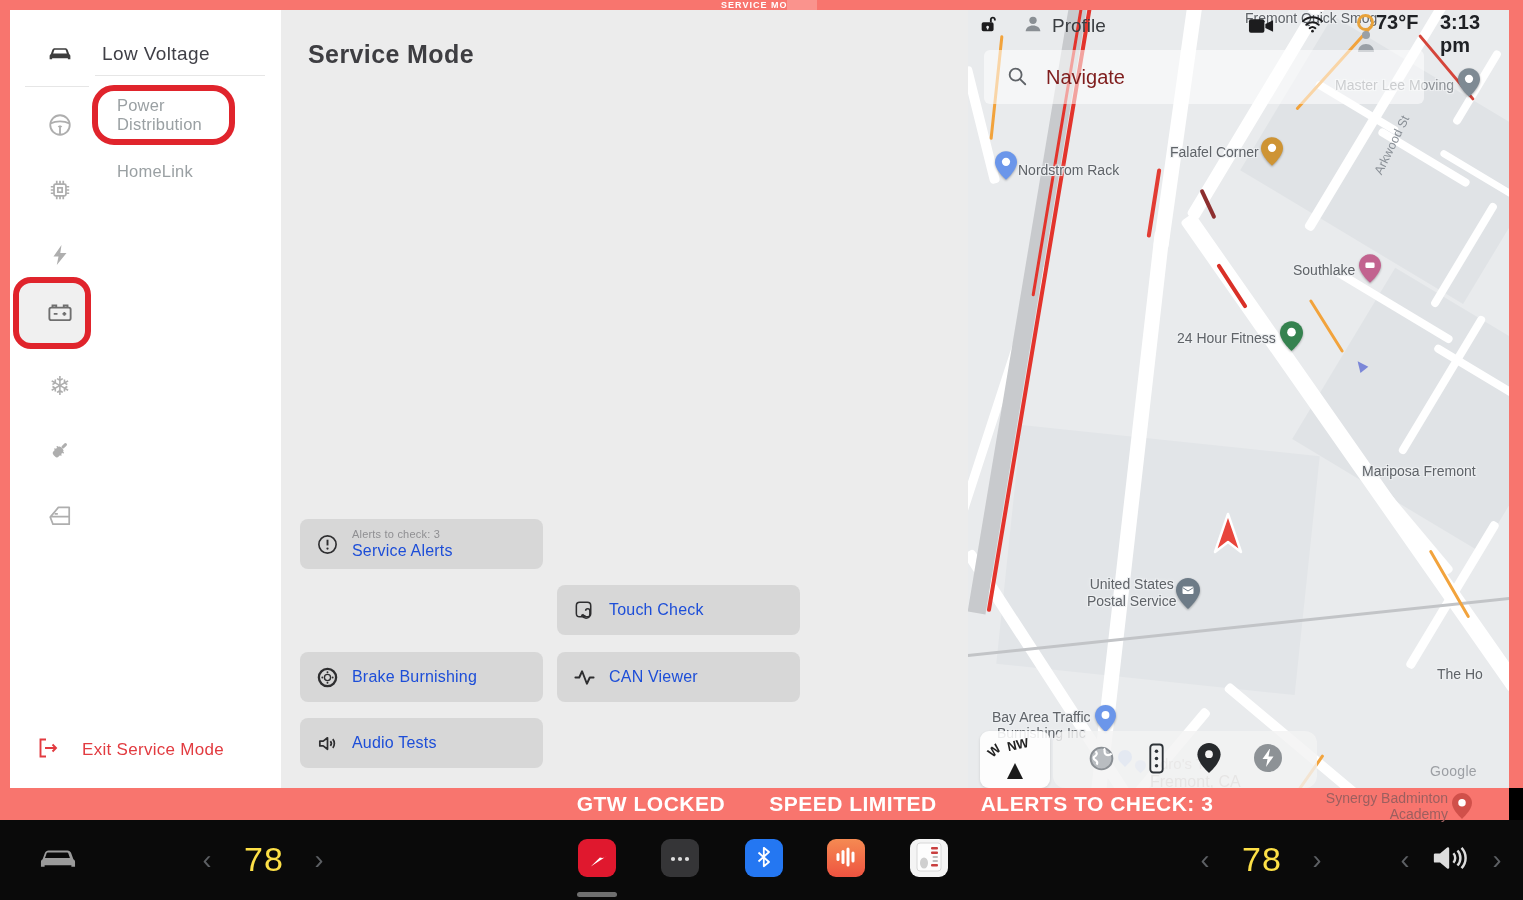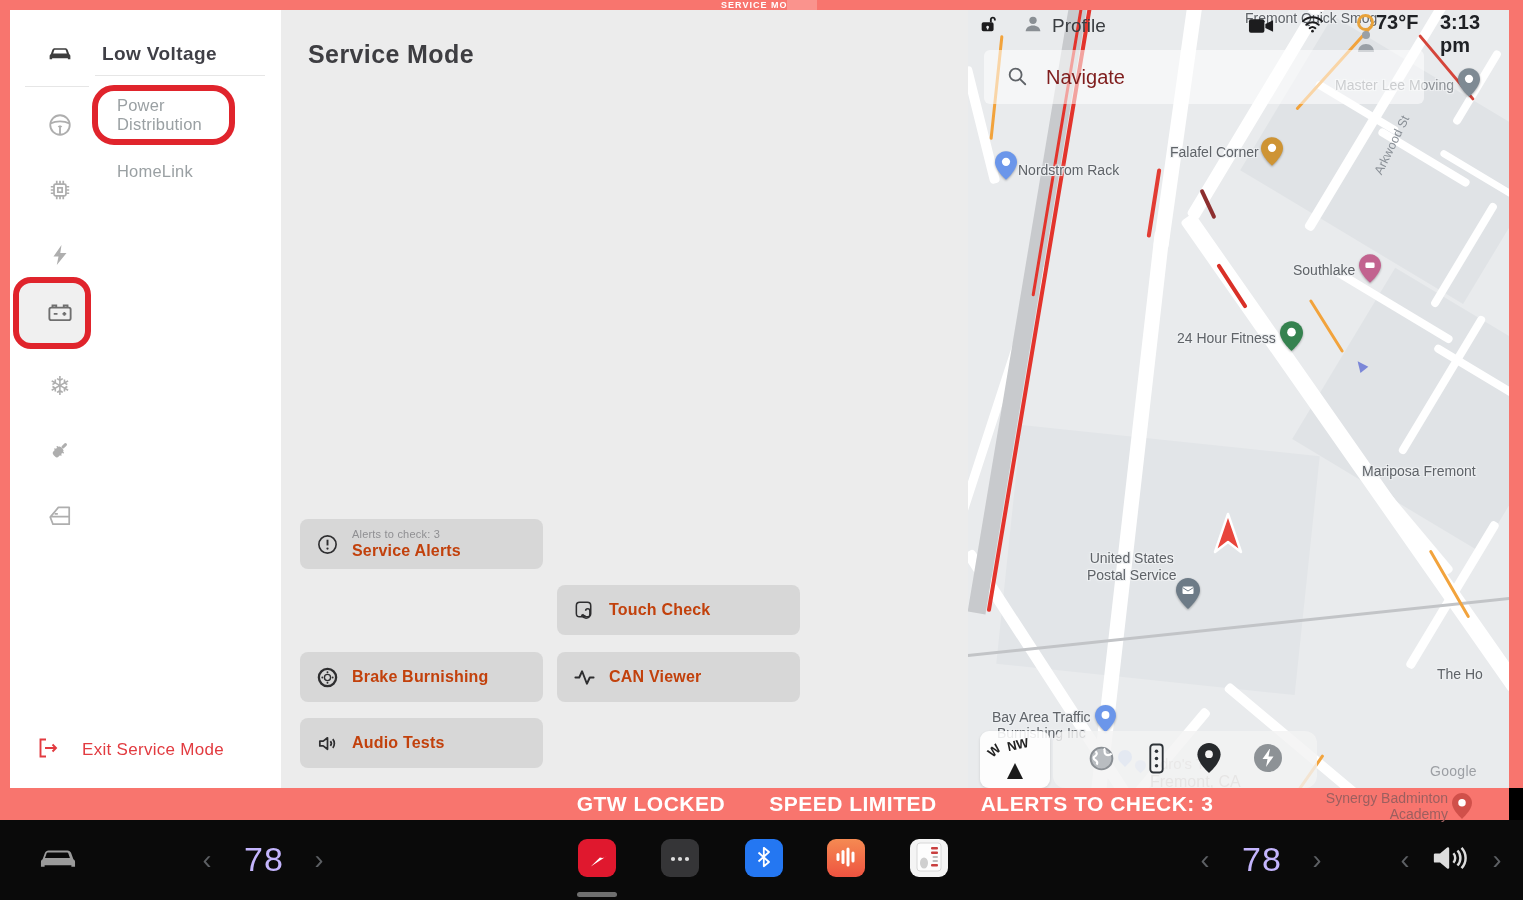--- a/index.html
+++ b/index.html
@@ -22,34 +22,34 @@
 
   
   .sidebar { left:10px; top:10px; width:271px; height:778px; background:#fff; z-index:10; }
   .icon-rail-item { position:absolute; left:24px; width:52px; height:44px; display:flex; align-items:center; justify-content:center; color:#aeaeae; background:none; border:none; cursor:pointer; }
   .icon-rail-item.active { color:#3d3d3d; }
   .rail-divider { position:absolute; left:15px; top:76px; width:64px; height:1px; background:#e6e6e6; }
   .battery-tile { position:absolute; left:8px; top:272px; width:68px; height:62px; background:#f0f0f0; border-radius:10px; }
   .annot-ring { position:absolute; border:6px solid var(--annotation-red,#e0242c); border-radius:20px; z-index:30; pointer-events:none; }
   .ring-battery { left:3px; top:267px; width:78px; height:72px; border-radius:18px; }
   .ring-nav { left:82px; top:75px; width:143px; height:60px; border-radius:22px; }
-  .nav-title { position:absolute; left:92px; top:33px; font-size:19px; font-weight:700; letter-spacing:.4px; color:#3f3f46; }
+  .nav-title { position:absolute; left:92px; top:33px; font-size:19px; font-weight:400; letter-spacing:.4px; color:#3f3f46; }
   .nav-divider { position:absolute; left:85px; top:65px; width:170px; height:1px; background:#e6e6e6; }
   .nav-item { position:absolute; left:107px; background:none; border:none; text-align:left; font-family:inherit; font-size:16.5px; line-height:19px; color:#9aa0a3; cursor:pointer; letter-spacing:.2px; }
   .nav-item.i0 { top:86px; width:110px; }
   .nav-item.i1 { top:152px; }
   .exit-btn { position:absolute; left:26px; top:726px; display:flex; align-items:center; gap:22px; background:none; border:none; cursor:pointer; color:var(--accent-red,#e23b40); }
   .exit-btn .lbl { font-size:17px; font-weight:500; letter-spacing:.3px; color:var(--accent-red,#e23b40); font-family:inherit; }
 
   
   .main { left:281px; top:10px; width:687px; height:778px; background:#ececec; z-index:5; }
   .main-title { position:absolute; left:27px; top:30px; font-size:25px; font-weight:bold; color:#3e3e42; letter-spacing:.4px; }
   .svc-btn { position:absolute; width:243px; height:50px; background:#d7d7d7; border:none; border-radius:8px; display:flex; align-items:center; padding-left:16px; gap:13px; cursor:pointer; font-family:inherit; }
   .svc-btn .ic { color:#2e2e30; display:flex; }
-  .svc-btn .lbl { font-size:16px; font-weight:700; color:#c2410c; letter-spacing:.2px; }
+  .svc-btn .lbl { font-size:16px; font-weight:400; color:#1d4ed8; letter-spacing:.2px; }
   .svc-btn .sub { font-size:11px; color:#8f8f92; letter-spacing:.2px; text-align:left; margin-bottom:2px; }
   .svc-btn .stack { display:flex; flex-direction:column; align-items:flex-start; }
 
   
   .map { left:968px; top:10px; width:541px; height:778px; background:#e9ebed; overflow:hidden; z-index:5; }
   .road { position:absolute; background:#fff; border-radius:4px; }
   .patch { position:absolute; background:#e0e3e6; }
   .traffic { position:absolute; border-radius:2px; }
   .poi-label { position:absolute; font-size:14px; font-weight:500; color:#5f6368; white-space:nowrap;
     text-shadow:-1px -1px 0 #eef0f2, 1px -1px 0 #eef0f2, -1px 1px 0 #eef0f2, 1px 1px 0 #eef0f2, 0 0 4px #eef0f2; }
@@ -71,21 +71,21 @@
   .ghost-txt { position:absolute; color:#a9a4a0; font-weight:500; }
   .google { position:absolute; left:462px; top:753px; font-size:14px; color:#9c9fa4; letter-spacing:.3px; }
 
   
   .status-bar { left:281px; top:788px; width:1228px; height:32px; background:var(--frame-red,#f8756e); z-index:20; display:flex; align-items:center; justify-content:center; gap:44px; }
   .status-bar span { color:#fff; font-size:21px; font-weight:bold; letter-spacing:.5px; white-space:nowrap; }
   .status-red-left { left:0; top:788px; width:281px; height:32px; background:var(--frame-red,#f8756e); z-index:19; }
   .taskbar { left:0; top:820px; width:1523px; height:80px; background:#0a0a0a; z-index:20; }
   .tb-btn { position:absolute; background:none; border:none; cursor:pointer; display:flex; align-items:center; justify-content:center; }
   .chev { font-size:27px; color:#5c5f63; font-weight:normal; line-height:1; }
-  .temp-val { font-size:34px; font-weight:300; color:#c4b5fd; letter-spacing:1px; }
+  .temp-val { font-size:34px; font-weight:300; color:#fde047; letter-spacing:1px; }
   .app-tile { position:absolute; width:38px; height:38px; border-radius:9px; display:flex; align-items:center; justify-content:center; border:none; cursor:pointer; }
   .app-handle { position:absolute; left:577px; top:72px; width:40px; height:5px; border-radius:3px; background:#6f6f6f; }
 
   .synergy { position:absolute; z-index:25; text-align:right; line-height:16px; }
   .synergy div { font-size:14px; font-weight:500; color:#9c5f5f; }
 </style>
 </head>
 <body>
 
 <div class="screen">
@@ -316,21 +316,21 @@
     <div class="poi-label" style="left:209px; top:320px">24 Hour Fitness</div>
     <div class="pin" style="left:312px; top:311px">
       <svg width="23" height="30" viewBox="0 0 24 31">
           <path fill="#35824f" d="M12 0C5.4 0 0 5.4 0 12c0 8.6 12 19 12 19s12-10.4 12-19C24 5.4 18.6 0 12 0z"></path>
           <circle cx="12" cy="11.5" r="4.5" fill="#fff"></circle>
         </svg>
     </div>
 
     <div class="poi-label" style="left:394px; top:453px">Mariposa Fremont</div>
 
-    <div class="poi-label" style="left:119px; top:540px; text-align:center; line-height:17px">
+    <div class="poi-label" style="left:119px; top:566px; text-align:center; line-height:17px">
       <div>United States</div>
       <div>Postal Service</div>
     </div>
     <div class="pin" style="left:208px; top:568px">
       <svg width="24" height="31" viewBox="0 0 24 31">
           <path fill="#6d7b87" d="M12 0C5.4 0 0 5.4 0 12c0 8.6 12 19 12 19s12-10.4 12-19C24 5.4 18.6 0 12 0z"></path>
           <rect x="6.5" y="8.5" width="11" height="7.5" rx="1" fill="#fff"></rect>
           <path d="M6.5 9.5 12 13l5.5-3.5" stroke="#6d7b87" fill="none"></path>
         </svg>
     </div>

